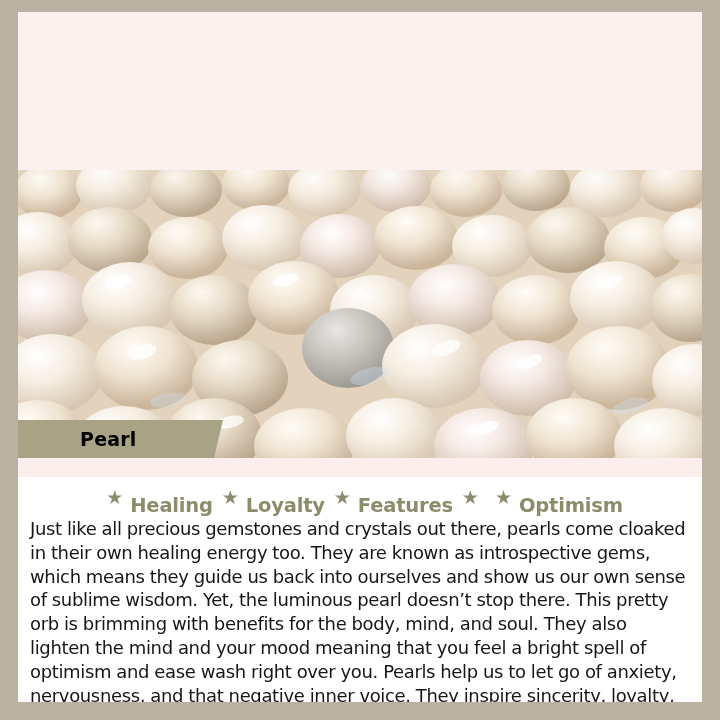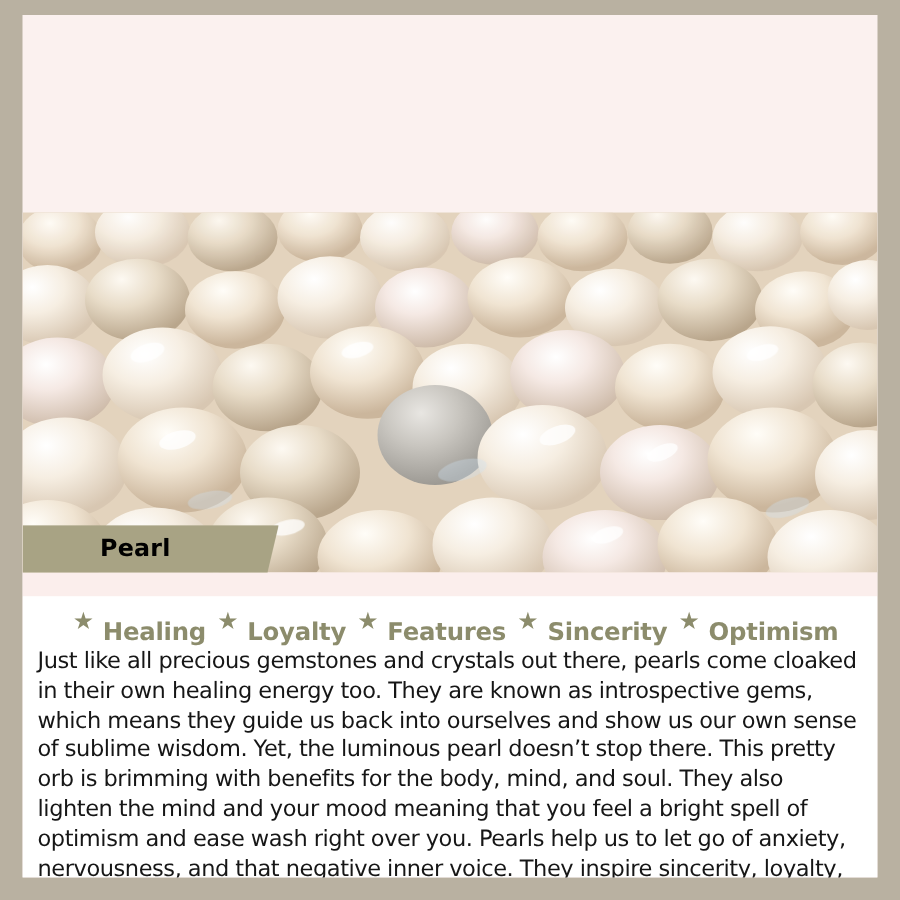--- a/index.html
+++ b/index.html
@@ -314,21 +314,20 @@
         <span class="benefit-item">
           <span class="benefit-star">★</span>
           <span class="benefit-label">Loyalty</span>
         </span>
         <span class="benefit-item">
           <span class="benefit-star">★</span>
           <span class="benefit-label">Features</span>
         </span>
         <span class="benefit-item">
           <span class="benefit-star">★</span>
-          <span class="benefit-label">Sincerity</span>
         </span>
         <span class="benefit-item">
           <span class="benefit-star">★</span>
           <span class="benefit-label">Optimism</span>
         </span>
       </div>
 
       <p id="body-paragraph">Just like all precious gemstones and crystals out there, pearls come cloaked in their own healing energy too. They are known as introspective gems, which means they guide us back into ourselves and show us our own sense of sublime wisdom. Yet, the luminous pearl doesn’t stop there. This pretty orb is brimming with benefits for the body, mind, and soul. They also lighten the mind and your mood meaning that you feel a bright spell of optimism and ease wash right over you. Pearls help us to let go of anxiety, nervousness, and that negative inner voice. They inspire sincerity, loyalty, and truth - not just to others but most importantly, to ourselves.</p>
 
     </div>

